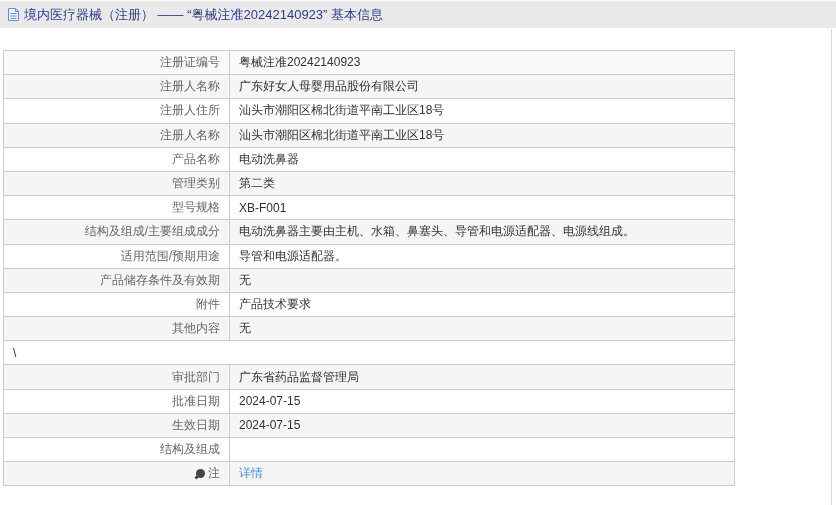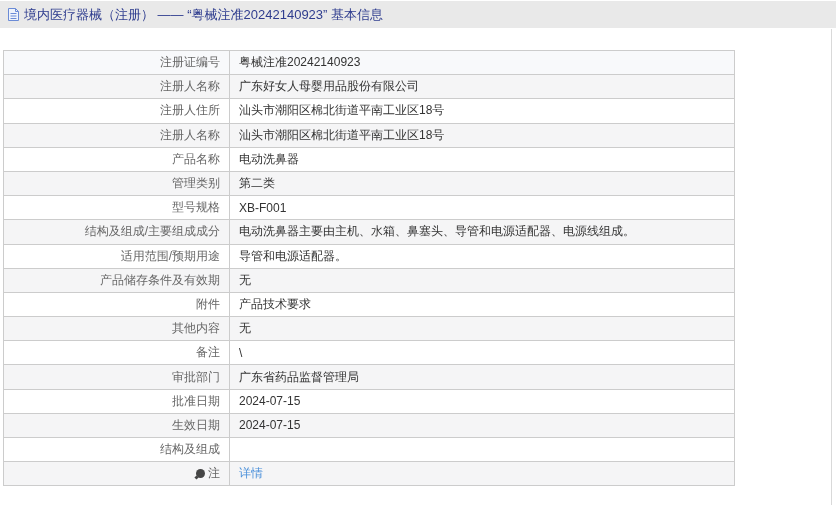--- a/index.html
+++ b/index.html
@@ -191,23 +191,20 @@
     </div>
     <div class="row">
       <div class="cell label">
         <span>其他内容</span>
       </div>
       <div class="cell value">
         <span>无</span>
       </div>
     </div>
     <div class="row">
-      <div class="cell label">
-        <span>备注</span>
-      </div>
       <div class="cell value">
         <span>\</span>
       </div>
     </div>
     <div class="row">
       <div class="cell label">
         <span>审批部门</span>
       </div>
       <div class="cell value">
         <span>广东省药品监督管理局</span>

